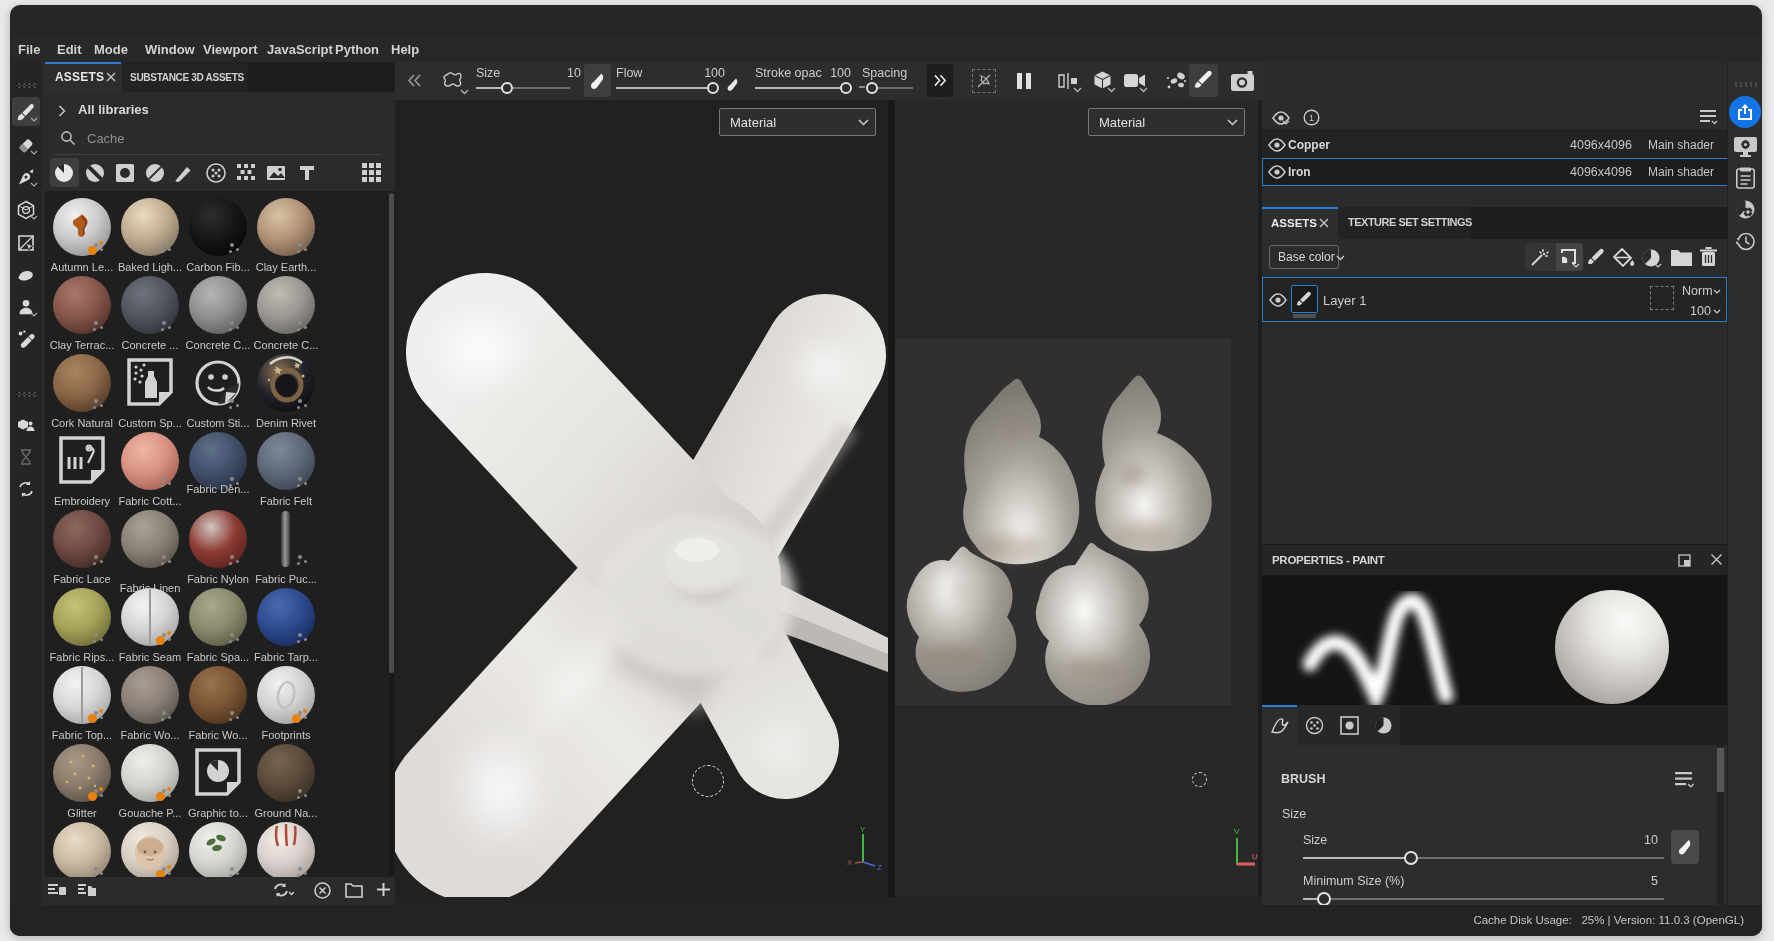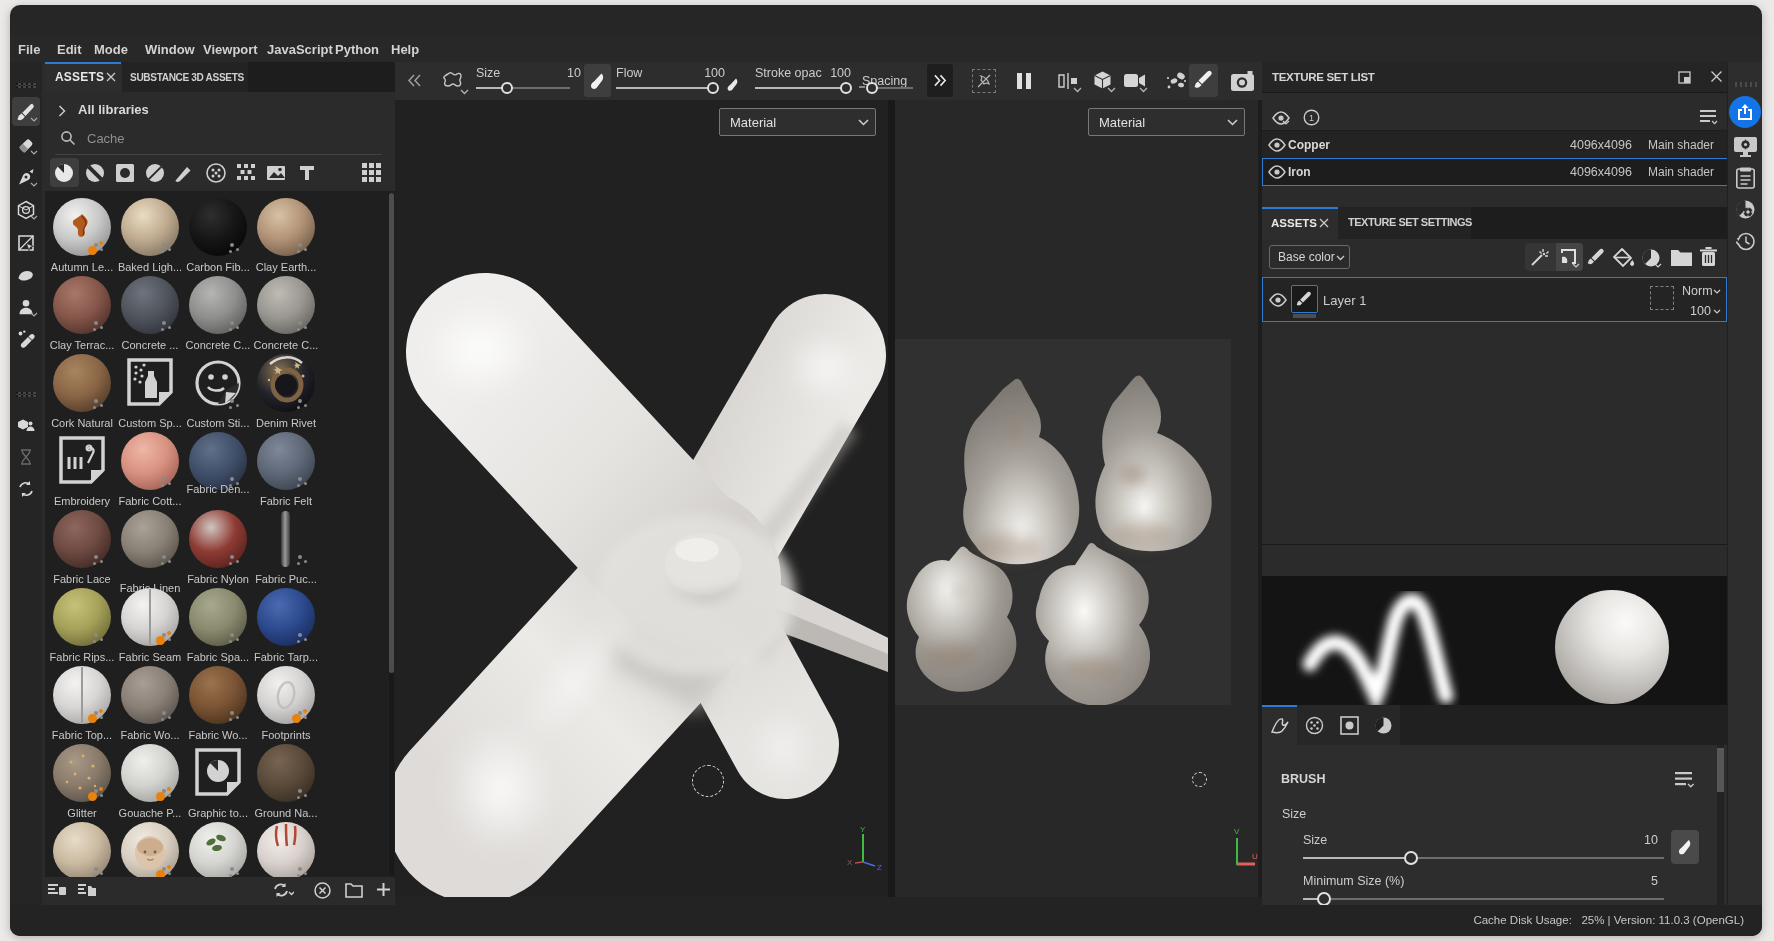--- a/index.html
+++ b/index.html
@@ -496,21 +496,21 @@
       <div class="abs" style="left:221px;top:25px;width:97px;height:2px;background:#b8b8b8;"></div>
       <div class="abs" style="left:312px;top:20px;width:12px;height:12px;border-radius:50%;border:2px solid #e2e2e2;background:#2d2d2d;"></div>
       <svg class="abs" style="left:332px;top:15px;" width="12" height="14" viewBox="0 0 12 14">
         <path d="M9 1.5c1.6 1.6 1.6 3.6.8 5.2l-4.8 6.4c-2 1.6-4.4.4-4.4-1.6 0-1.6.8-2.4 2.4-3.6z" fill="#e8e8e8"></path>
       </svg>
       <div class="abs" style="left:360px;top:4px;font-size:12.5px;color:#cbcbcb;white-space:nowrap;">Stroke opa<span style="letter-spacing:-2px">c</span></div>
       <div class="abs" style="left:416px;top:4px;width:40px;text-align:right;font-size:12.5px;color:#cbcbcb;">100</div>
       <div class="abs" style="left:360px;top:25px;width:96px;height:2px;background:#6e6e6e;"></div>
       <div class="abs" style="left:360px;top:25px;width:91px;height:2px;background:#b8b8b8;"></div>
       <div class="abs" style="left:445px;top:20px;width:12px;height:12px;border-radius:50%;border:2px solid #e2e2e2;background:#2d2d2d;"></div>
-      <div class="abs" style="left:467px;top:12px;font-size:12.5px;color:#cbcbcb;">Spacing</div>
+      <div class="abs" style="left:467px;top:4px;font-size:12.5px;color:#cbcbcb;">Spacing</div>
       <div class="abs" style="left:464px;top:24px;width:6px;height:2px;background:#8a8a8a;"></div>
       <div class="abs" style="left:473px;top:25px;width:45px;height:2px;background:#6e6e6e;"></div>
       <div class="abs" style="left:473px;top:25px;width:4px;height:2px;background:#b8b8b8;"></div>
       <div class="abs" style="left:471px;top:20px;width:12px;height:12px;border-radius:50%;border:2px solid #e2e2e2;background:#2d2d2d;"></div>
       <div class="abs" style="left:532px;top:2px;width:26px;height:33px;background:#1e1e1e;border-radius:3px;"></div>
       <svg class="abs" style="left:539px;top:12px;" width="13" height="13" viewBox="0 0 14 13">
         <path d="M1 1l5 5.5L1 12M7 1l5 5.5L7 12" fill="none" stroke="#e8e8e8" stroke-width="1.7"></path>
       </svg>
       <div class="abs" style="left:568px;top:67px;width:1px;height:20px;background:#454545;"></div>
       <div class="abs" style="left:577px;top:7px;width:24px;height:24px;border:1px dashed #777;"></div>
@@ -697,30 +697,20 @@
       <div class="abs" style="left:297px;top:672px;width:15px;height:15px;border-radius:50%;border:1.5px dashed #d8d8d8;"></div>
       <svg class="abs" style="left:330px;top:726px;" width="33" height="46" viewBox="0 0 33 46">
       <path d="M12 12v26h18" stroke="#3fba45" stroke-width="2" fill="none"></path>
       <path d="M12 38h18" stroke="#e06060" stroke-width="3"></path>
       <text x="9" y="8" fill="#3fba45" font-size="8" font-family="Liberation Sans">V</text>
       <text x="27" y="33" fill="#e06060" font-size="8" font-family="Liberation Sans">U</text>
       </svg>
     </div>
     <div class="abs" style="left:385px;top:892px;width:867px;height:8px;background:#232323;"></div>
 <div class="abs" style="left:1252px;top:57px;width:465px;height:843px;background:#2b2b2b;">
-      <div class="abs" style="left:0;top:0;width:465px;height:31px;background:#252525;border-bottom:1px solid #1a1a1a;">
-        <div class="abs" style="left:10px;top:9px;font-size:11.5px;font-weight:bold;color:#d5d5d5;letter-spacing:-0.3px;">TEXTURE SET LIST</div>
-        <svg class="abs" style="left:416px;top:9px;" width="13" height="13" viewBox="0 0 13 13">
-          <rect x="1" y="1" width="11" height="11" fill="none" stroke="#c9c9c9" stroke-width="1.3"></rect>
-          <rect x="6" y="6" width="6" height="6" fill="#c9c9c9"></rect>
-        </svg>
-        <svg class="abs" style="left:448px;top:8px;" width="13" height="13" viewBox="0 0 13 13">
-          <path d="M1.5 1.5l10 10M11.5 1.5l-10 10" stroke="#c9c9c9" stroke-width="1.4"></path>
-        </svg>
-      </div>
       <svg class="abs" style="left:10px;top:48px;" width="18" height="16" viewBox="0 0 18 16">
         <path d="M1 8c3-4.5 6-6 8-6s5 1.5 8 6c-3 4.5-6 6-8 6s-5-1.5-8-6z" fill="none" stroke="#c9c9c9" stroke-width="1.5"></path>
         <circle cx="9" cy="8" r="2.6" fill="#c9c9c9"></circle>
       </svg>
       <svg class="abs" style="left:20px;top:58px;" width="8" height="6" viewBox="0 0 8 6">
         <path d="M1 1l3 3 3-3" fill="none" stroke="#c9c9c9" stroke-width="1.2"></path>
       </svg>
       <svg class="abs" style="left:41px;top:47px;" width="17" height="17" viewBox="0 0 17 17">
         <circle cx="8.5" cy="8.5" r="7.3" fill="none" stroke="#c9c9c9" stroke-width="1.4"></circle>
         <text x="8.5" y="12" text-anchor="middle" font-size="9" fill="#c9c9c9" font-family="Liberation Sans">1</text>
@@ -754,21 +744,21 @@
       </div>
       <div class="abs" style="left:0;top:145px;width:465px;height:32px;background:#1d1d1d;">
         <div class="abs" style="left:0;top:0;width:76px;height:32px;background:#2d2d2d;border-top:2px solid #2a7cd5;"></div>
         <div class="abs" style="left:9px;top:10px;font-size:11.5px;font-weight:bold;color:#e8e8e8;">ASSETS</div>
         <svg class="abs" style="left:57px;top:11px;" width="10" height="10" viewBox="0 0 10 10">
           <path d="M1 1l8 8M9 1l-8 8" stroke="#c9c9c9" stroke-width="1.3"></path>
         </svg>
         <div class="abs" style="left:76px;top:0;width:133px;height:32px;background:#232323;"></div>
         <div class="abs" style="left:86px;top:9px;font-size:11px;font-weight:bold;color:#cfcfcf;letter-spacing:-0.5px;">TEXTURE SET SETTINGS</div>
       </div>
-      <div class="abs" style="left:7px;top:183px;width:81px;height:24px;border:1px solid #6a6a6a;border-radius:3px;">
+      <div class="abs" style="left:7px;top:183px;width:70px;height:24px;border:1px solid #6a6a6a;border-radius:3px;">
         <div class="abs" style="left:8px;top:4px;font-size:12px;color:#d5d5d5;">Base color</div>
         <svg class="abs" style="left:66px;top:9px;" width="9" height="7" viewBox="0 0 9 7">
           <path d="M1 1l3.5 3.5L8 1" fill="none" stroke="#c9c9c9" stroke-width="1.3"></path>
         </svg>
       </div>
       <div class="abs" style="left:263px;top:181px;width:31px;height:28px;background:#353535;border-radius:4px 0 0 4px;"></div>
       <div class="abs" style="left:294px;top:181px;width:27px;height:28px;background:#454545;border-radius:0 4px 4px 0;"></div>
       <svg class="abs" style="left:268px;top:185px;" width="20" height="20" viewBox="0 0 20 20">
         <path d="M2 18L12 8" stroke="#d5d5d5" stroke-width="2"></path>
         <path d="M13 2v3M11.5 6.5L9.5 4.5M16.5 6.5l2-2M15 9h3" stroke="#d5d5d5" stroke-width="1.4"></path>
@@ -824,20 +814,30 @@
         <svg class="abs" style="left:450px;top:11px;" width="8" height="6" viewBox="0 0 8 6">
           <path d="M1 1l3 3 3-3" fill="none" stroke="#c9c9c9" stroke-width="1.2"></path>
         </svg>
         <div class="abs" style="left:427px;top:26px;font-size:12.5px;color:#cdcdcd;">100</div>
         <svg class="abs" style="left:450px;top:31px;" width="8" height="6" viewBox="0 0 8 6">
           <path d="M1 1l3 3 3-3" fill="none" stroke="#c9c9c9" stroke-width="1.2"></path>
         </svg>
       </div>
       <div class="abs" style="left:31px;top:252px;width:23px;height:4px;background:#4e4e4e;"></div>
       <div class="abs" style="left:0;top:482px;width:465px;height:1px;background:#1a1a1a;"></div>
+      <div class="abs" style="left:0;top:483px;width:465px;height:31px;background:#252525;border-bottom:1px solid #161616;">
+        <div class="abs" style="left:10px;top:9px;font-size:11.5px;font-weight:bold;color:#d5d5d5;letter-spacing:-0.3px;">PROPERTIES - PAINT</div>
+        <svg class="abs" style="left:416px;top:9px;" width="13" height="13" viewBox="0 0 13 13">
+          <rect x="1" y="1" width="11" height="11" fill="none" stroke="#c9c9c9" stroke-width="1.3"></rect>
+          <rect x="6" y="6" width="6" height="6" fill="#c9c9c9"></rect>
+        </svg>
+        <svg class="abs" style="left:448px;top:8px;" width="13" height="13" viewBox="0 0 13 13">
+          <path d="M1.5 1.5l10 10M11.5 1.5l-10 10" stroke="#c9c9c9" stroke-width="1.4"></path>
+        </svg>
+      </div>
       <div class="abs" style="left:0;top:514px;width:465px;height:129px;background:#141414;">
         <svg class="abs" style="left:30px;top:8px;" width="170" height="121" viewBox="0 0 170 121">
       <filter id="bl">
             <feGaussianBlur stdDeviation="4.5"></feGaussianBlur>
           </filter>
       <path d="M18 80 C30 58 44 52 58 66 C70 78 76 96 84 112 C92 96 96 60 104 34 C112 14 124 10 132 30 C140 52 146 84 154 112" fill="none" stroke="#ffffff" stroke-width="15" stroke-linecap="round" filter="url(#bl)"></path>
         </svg>
         <div class="abs" style="left:293px;top:14px;width:114px;height:114px;border-radius:50%;
       background:radial-gradient(circle at 62% 28%,#fafaf8 0%,#e8e6e3 30%,#b5b2ae 70%,#908d89 100%);"></div>
       </div>

